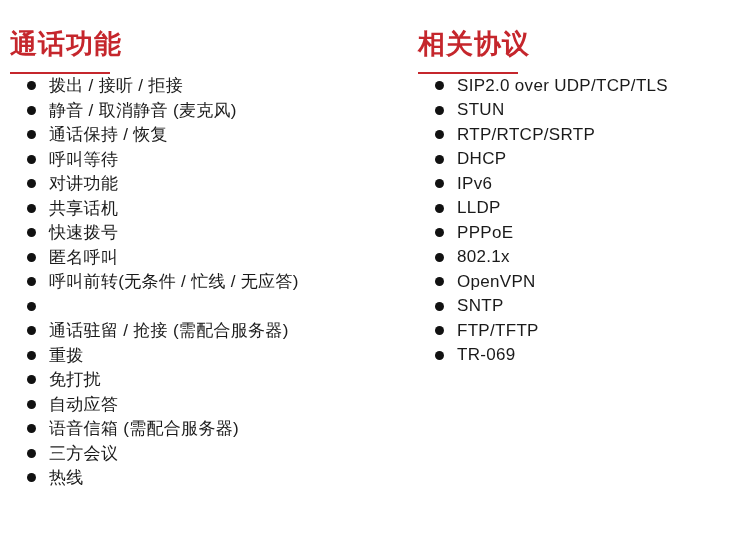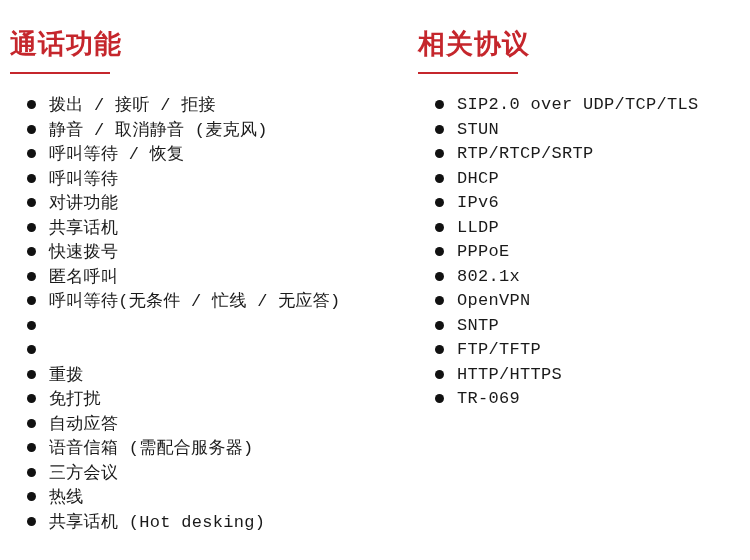--- a/index.html
+++ b/index.html
@@ -29,22 +29,20 @@
     line-height: 1.1;
   }
   .title-underline {
     width: 100px;
     height: 2px;
     background: #C5262C;
     margin-top: 12px;
   }
   ul.feature-list {
     list-style: none;
-    margin-top: 19px;
-    font-family: Liberation Mono, monospace;
   }
   ul.feature-list li {
     display: flex;
     align-items: center;
     height: 24.5px;
     color: #1A1A1A;
     font-size: 17px;
     white-space: nowrap;
   }
   .bullet {
@@ -72,21 +70,21 @@
         <li>
           <span class="bullet"></span>
           <span class="item-label">拨出 / 接听 / 拒接</span>
         </li>
         <li>
           <span class="bullet"></span>
           <span class="item-label">静音 / 取消静音 (麦克风)</span>
         </li>
         <li>
           <span class="bullet"></span>
-          <span class="item-label">呼叫等待 / 恢复</span>
+          <span class="item-label">通话保持 / 恢复</span>
         </li>
         <li>
           <span class="bullet"></span>
           <span class="item-label">呼叫等待</span>
         </li>
         <li>
           <span class="bullet"></span>
           <span class="item-label">对讲功能</span>
         </li>
         <li>
@@ -96,27 +94,28 @@
         <li>
           <span class="bullet"></span>
           <span class="item-label">快速拨号</span>
         </li>
         <li>
           <span class="bullet"></span>
           <span class="item-label">匿名呼叫</span>
         </li>
         <li>
           <span class="bullet"></span>
-          <span class="item-label">呼叫等待(无条件 / 忙线 / 无应答)</span>
+          <span class="item-label">呼叫前转(无条件 / 忙线 / 无应答)</span>
         </li>
         <li>
           <span class="bullet"></span>
         </li>
         <li>
           <span class="bullet"></span>
+          <span class="item-label">通话驻留 / 抢接 (需配合服务器)</span>
         </li>
         <li>
           <span class="bullet"></span>
           <span class="item-label">重拨</span>
         </li>
         <li>
           <span class="bullet"></span>
           <span class="item-label">免打扰</span>
         </li>
         <li>
@@ -127,24 +126,20 @@
           <span class="bullet"></span>
           <span class="item-label">语音信箱 (需配合服务器)</span>
         </li>
         <li>
           <span class="bullet"></span>
           <span class="item-label">三方会议</span>
         </li>
         <li>
           <span class="bullet"></span>
           <span class="item-label">热线</span>
-        </li>
-        <li>
-          <span class="bullet"></span>
-          <span class="item-label">共享话机 (Hot desking)</span>
         </li>
       </ul>
   </section>
 
   <section class="col col-right">
     <h2 class="section-title">相关协议</h2>
     <div class="title-underline"></div>
     <ul class="feature-list">
         <li>
           <span class="bullet"></span>
@@ -185,22 +180,18 @@
         <li>
           <span class="bullet"></span>
           <span class="item-label">SNTP</span>
         </li>
         <li>
           <span class="bullet"></span>
           <span class="item-label">FTP/TFTP</span>
         </li>
         <li>
           <span class="bullet"></span>
-          <span class="item-label">HTTP/HTTPS</span>
-        </li>
-        <li>
-          <span class="bullet"></span>
           <span class="item-label">TR-069</span>
         </li>
       </ul>
   </section>
 
 </div>
 
 </body></html>

